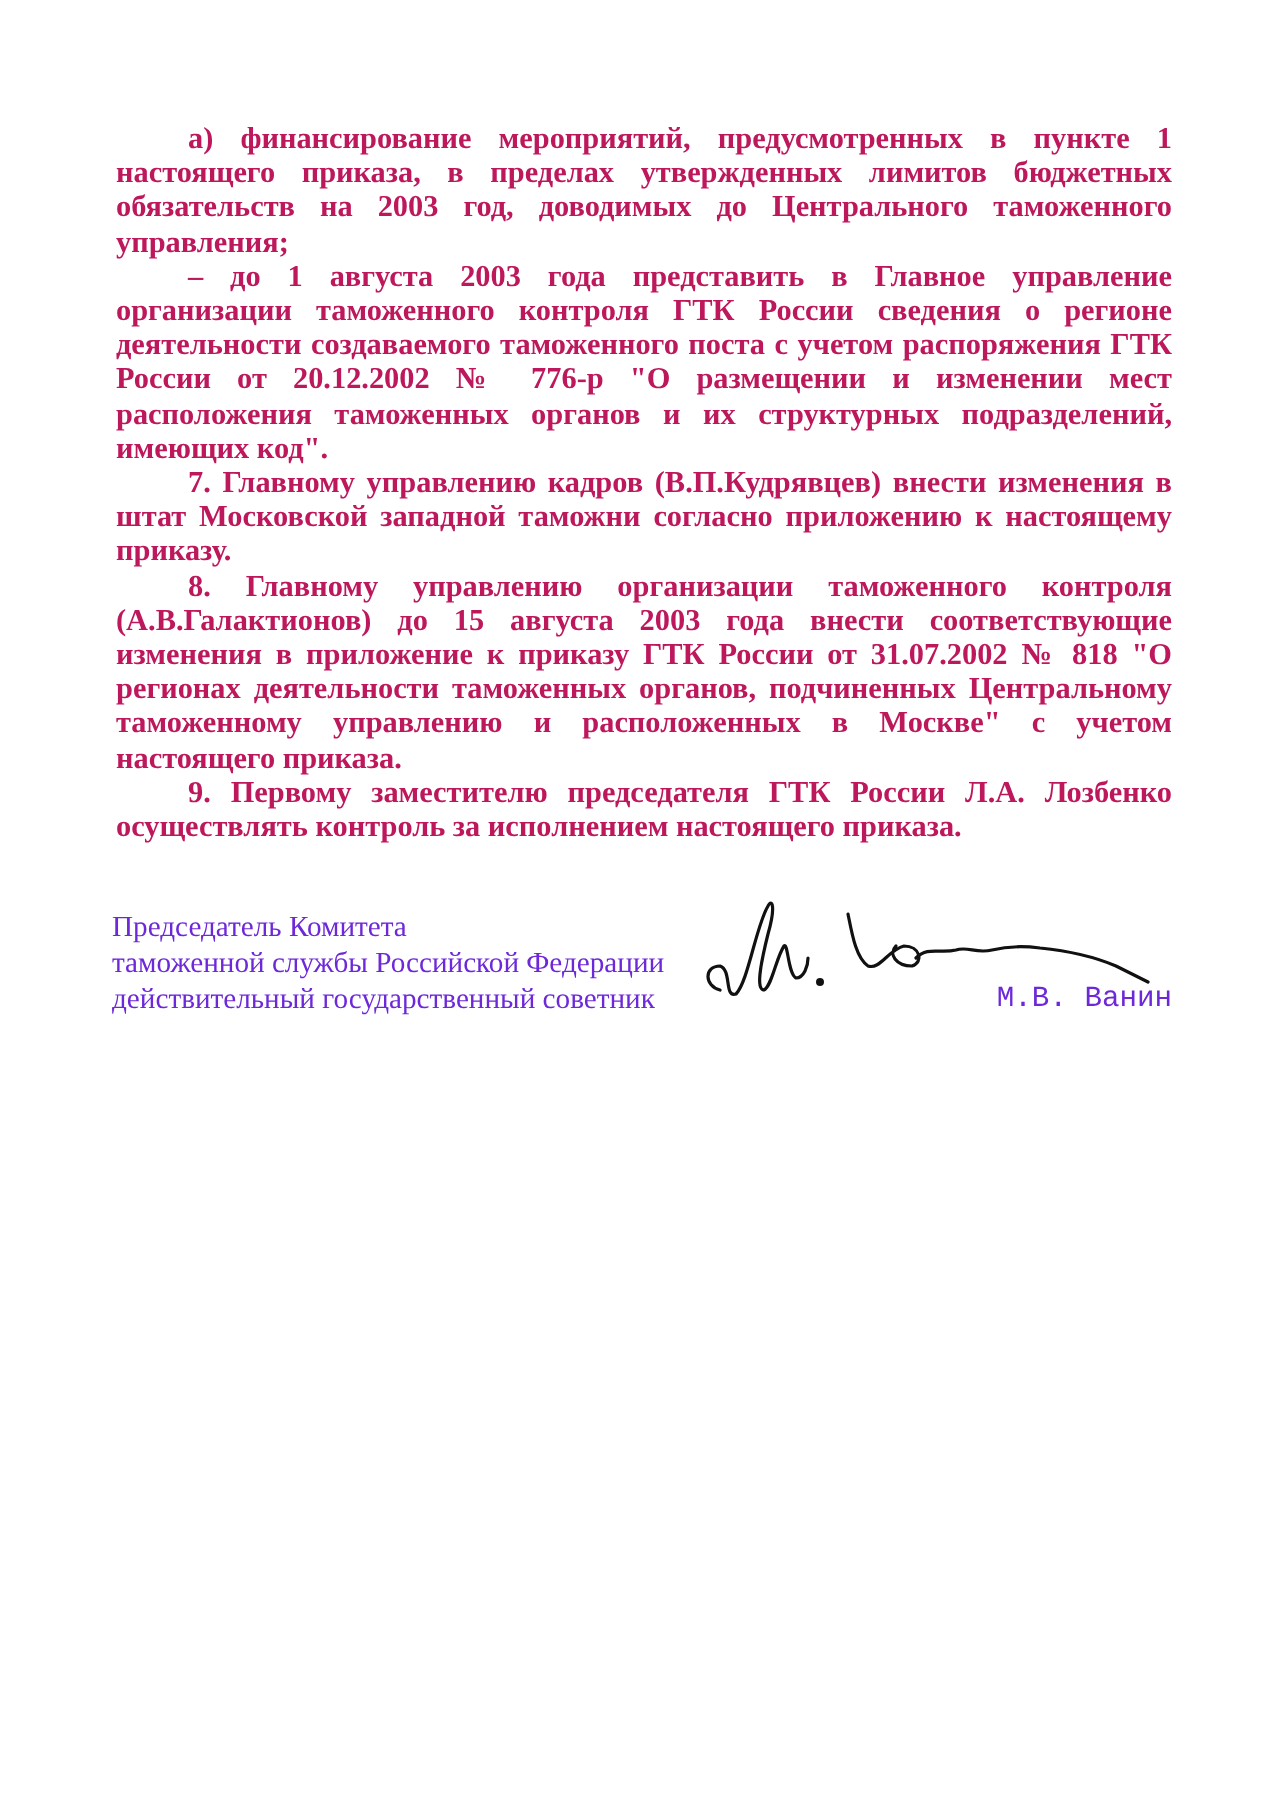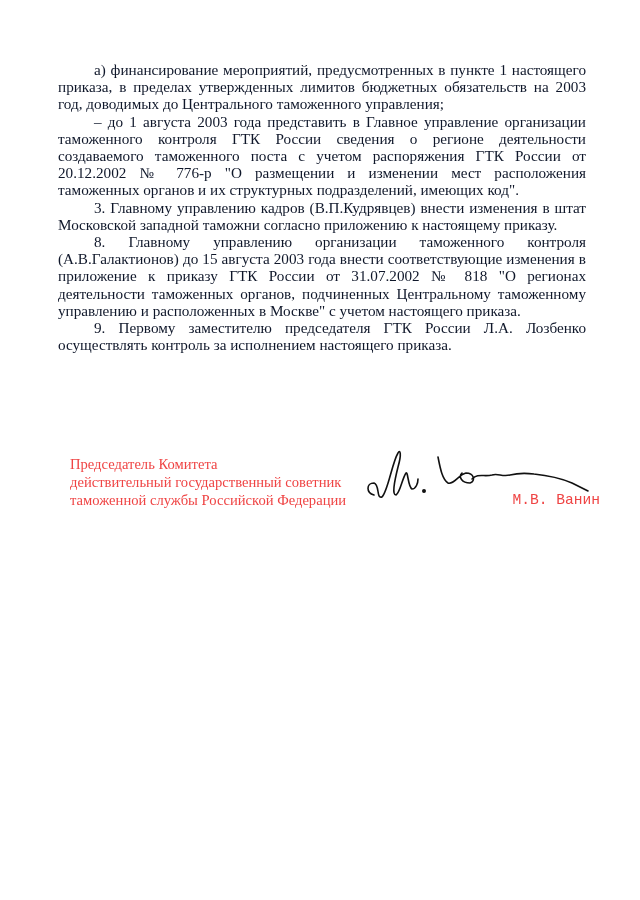--- a/index.html
+++ b/index.html
@@ -1,48 +1,48 @@
 <!DOCTYPE html>
 <html><head>
   <meta charset="utf-8">
   <style>
     html, body { margin: 0; padding: 0; background: #ffffff; }
     body { width: 640px; height: 900px; position: relative; overflow: hidden; }
     .page {
       position: absolute; left: 58px; top: 61px; width: 528px;
       font-family: "Liberation Serif", "DejaVu Serif", serif;
-      font-size: 15.2px; line-height: 17.2px; color: #0f172a;
+      font-size: 15.2px; line-height: 17.2px; color: #be185d; font-weight: bold;
     }
     .para { margin: 0; text-align: justify; text-indent: 36px; }
     .sig-block {
-      position: absolute; left: 70px; top: 455px; width: 530px; height: 60px;
+      position: absolute; left: 56px; top: 455px; width: 530px; height: 60px;
       font-family: "Liberation Serif", "DejaVu Serif", serif;
-      font-size: 14.6px; line-height: 18px; color: #ef4444;
+      font-size: 14.6px; line-height: 18px; color: #6d28d9;
     }
     .sig-title { position: absolute; left: 0; top: 0; }
     .sig-title div { white-space: nowrap; }
     .sig-name { position: absolute; right: 0; top: 36px; white-space: nowrap; font-family: Liberation Mono, monospace; }
     .signature { position: absolute; left: 292px; top: -12px; width: 236px; height: 70px; }
   </style>
 </head>
 <body>
 
 <div class="page">
   <p class="para">а) финансирование мероприятий, предусмотренных в пункте 1 настоящего приказа, в пределах утвержденных лимитов бюджетных обязательств на 2003 год, доводимых до Центрального таможенного управления;</p>
   <p class="para">– до 1 августа 2003 года представить в Главное управление организации таможенного контроля ГТК России сведения о регионе деятельности создаваемого таможенного поста с учетом распоряжения ГТК России от 20.12.2002 № 776-р "О размещении и изменении мест расположения таможенных органов и их структурных подразделений, имеющих код".</p>
-  <p class="para">3. Главному управлению кадров (В.П.Кудрявцев) внести изменения в штат Московской западной таможни согласно приложению к настоящему приказу.</p>
+  <p class="para">7. Главному управлению кадров (В.П.Кудрявцев) внести изменения в штат Московской западной таможни согласно приложению к настоящему приказу.</p>
   <p class="para">8. Главному управлению организации таможенного контроля (А.В.Галактионов) до 15 августа 2003 года внести соответствующие изменения в приложение к приказу ГТК России от 31.07.2002 № 818 "О регионах деятельности таможенных органов, подчиненных Центральному таможенному управлению и расположенных в Москве" с учетом настоящего приказа.</p>
   <p class="para">9. Первому заместителю председателя ГТК России Л.А. Лозбенко осуществлять контроль за исполнением настоящего приказа.</p>
 </div>
 
 <div class="sig-block">
   <div class="sig-title">
     <div>Председатель Комитета</div>
+    <div>таможенной службы Российской Федерации</div>
     <div>действительный государственный советник</div>
-    <div>таможенной службы Российской Федерации</div>
   </div>
   <svg class="signature" viewBox="0 0 236 70" fill="none" stroke="#111" stroke-width="1.6" stroke-linecap="round" stroke-linejoin="round">
     <path d="M12 52 C4 50 4 40 12 40 C18 42 14 56 20 54 C26 48 30 20 36 10 C38 6 40 10 36 24 C32 40 30 52 34 52 C38 50 40 36 44 30 C46 28 46 44 50 46 C54 46 56 40 56 36"></path>
     <circle cx="62" cy="48" r="1.2" fill="#111"></circle>
     <path d="M76 14 C78 24 80 36 86 40 C92 42 96 32 104 30 C112 30 114 38 108 40 C100 40 96 34 100 30"></path>
     <path d="M110 36 C116 30 122 34 130 32 C136 30 140 34 148 32 C156 30 164 30 172 31 C182 32 196 34 210 40 C218 44 222 46 226 48"></path>
   </svg>
   <div class="sig-name">М.В. Ванин</div>
 </div>
 

